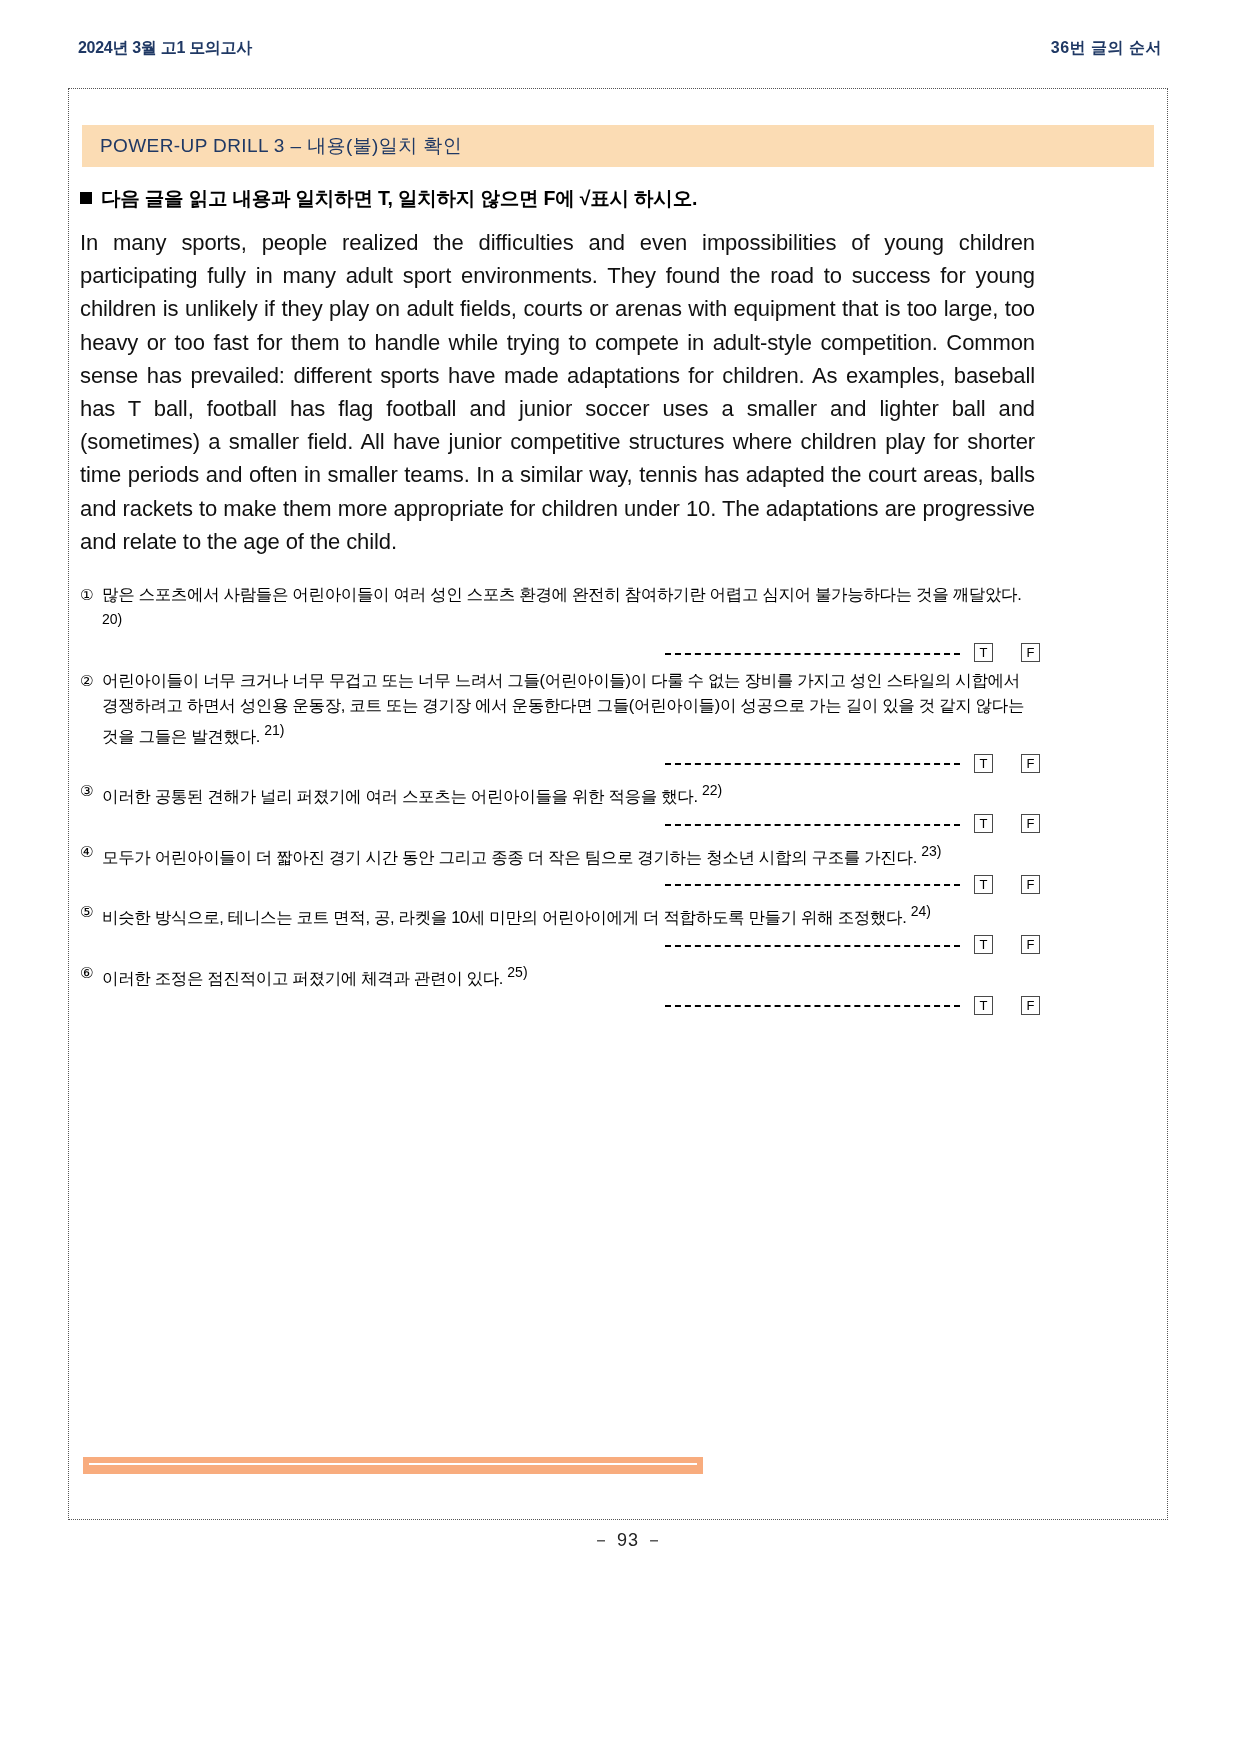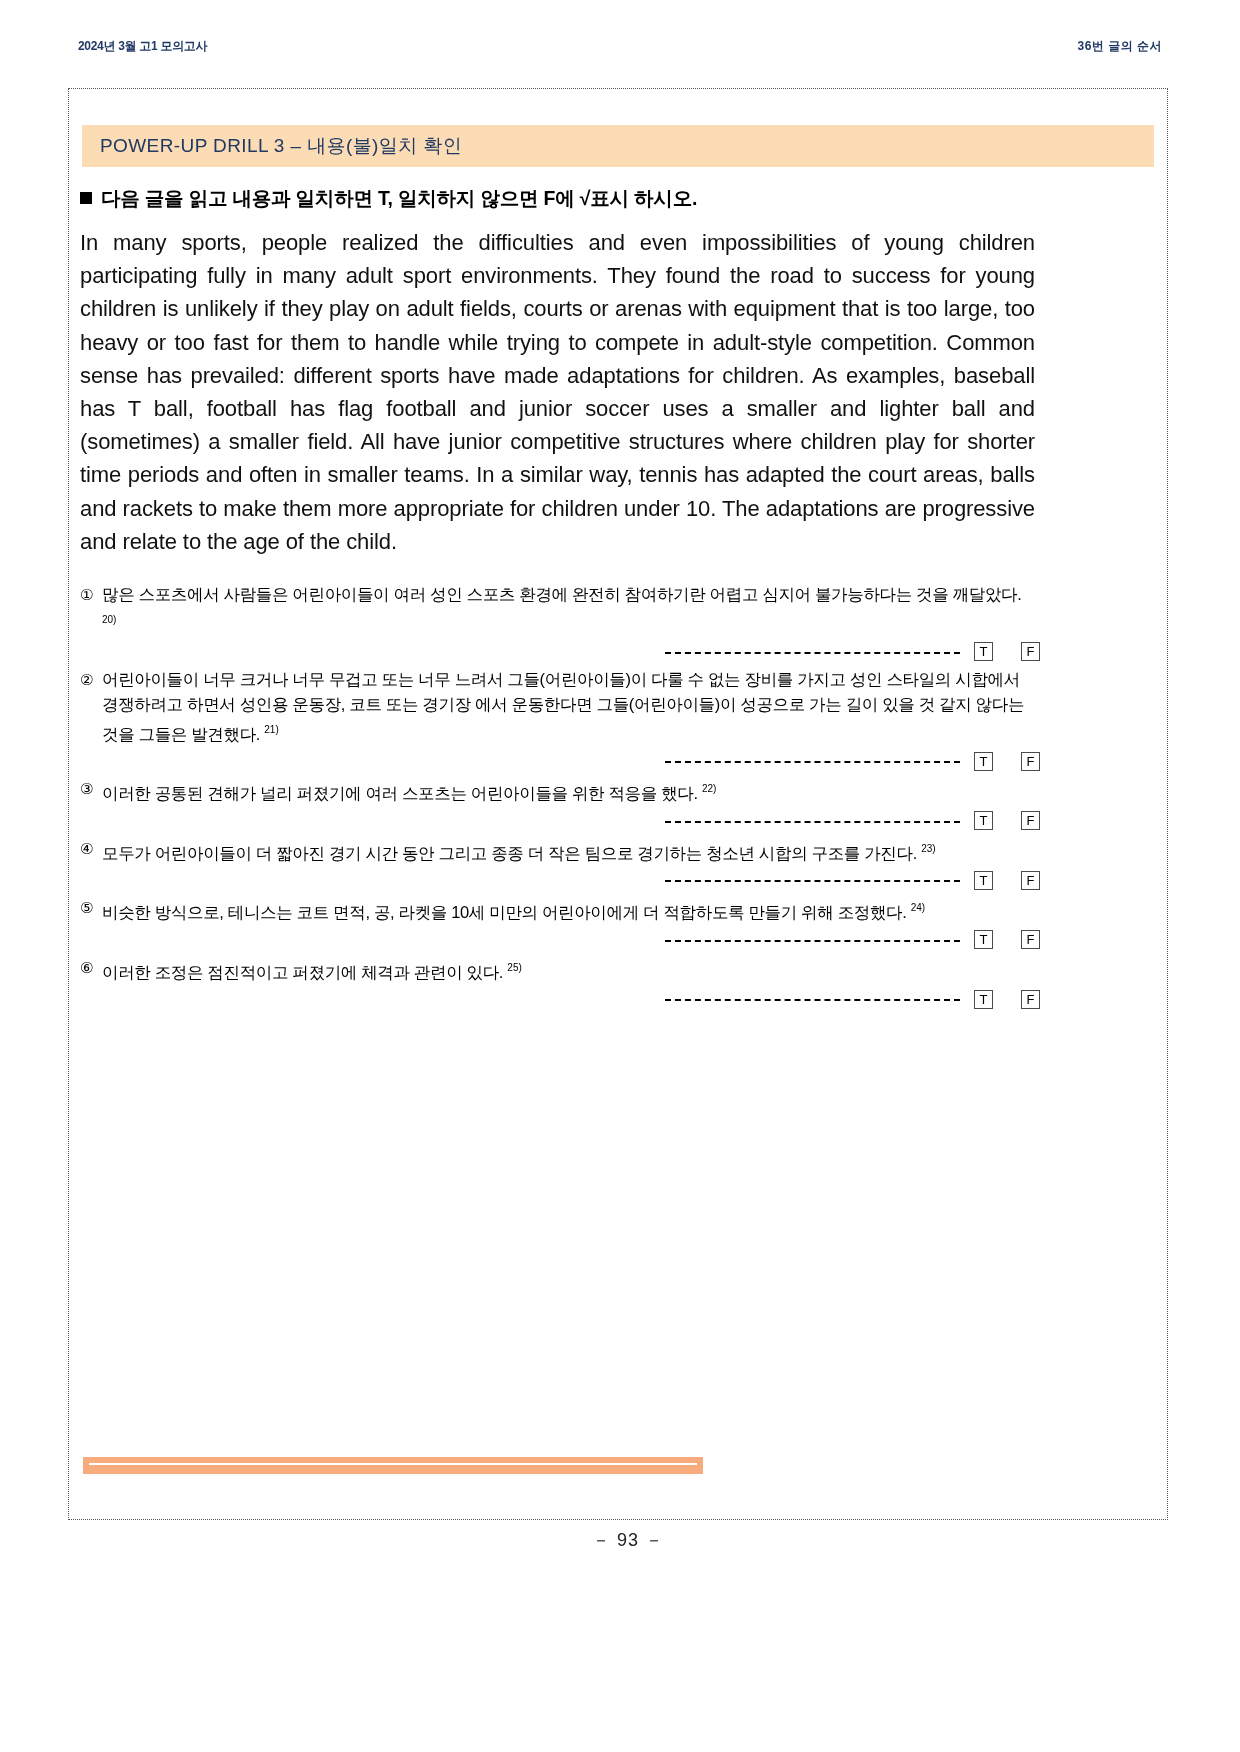--- a/index.html
+++ b/index.html
@@ -18,21 +18,21 @@
 
   
   .page-header {
     position: absolute;
     left: 78px;
     top: 38px;
     width: 1084px;
     display: flex;
     justify-content: space-between;
     align-items: center;
-    font-size: 12px;
+    font-size: 16px;
     font-weight: bold;
     color: #1F3864;
     letter-spacing: -0.3px;
   }
   .page-header .right {
     letter-spacing: 0.5px;
   }
 
   
   .page-frame {
@@ -121,21 +121,21 @@
   .qnum {
     flex: 0 0 auto;
     width: 22px;
     font-size: 15px;
     line-height: 25px;
   }
   .qtext {
     flex: 1 1 auto;
   }
   .fn {
-    font-size: 10px;
+    font-size: 14px;
     vertical-align: super;
     letter-spacing: 0;
   }
 
   
   .ansrow {
     display: flex;
     align-items: center;
     justify-content: flex-end;
     margin-top: 4px;

